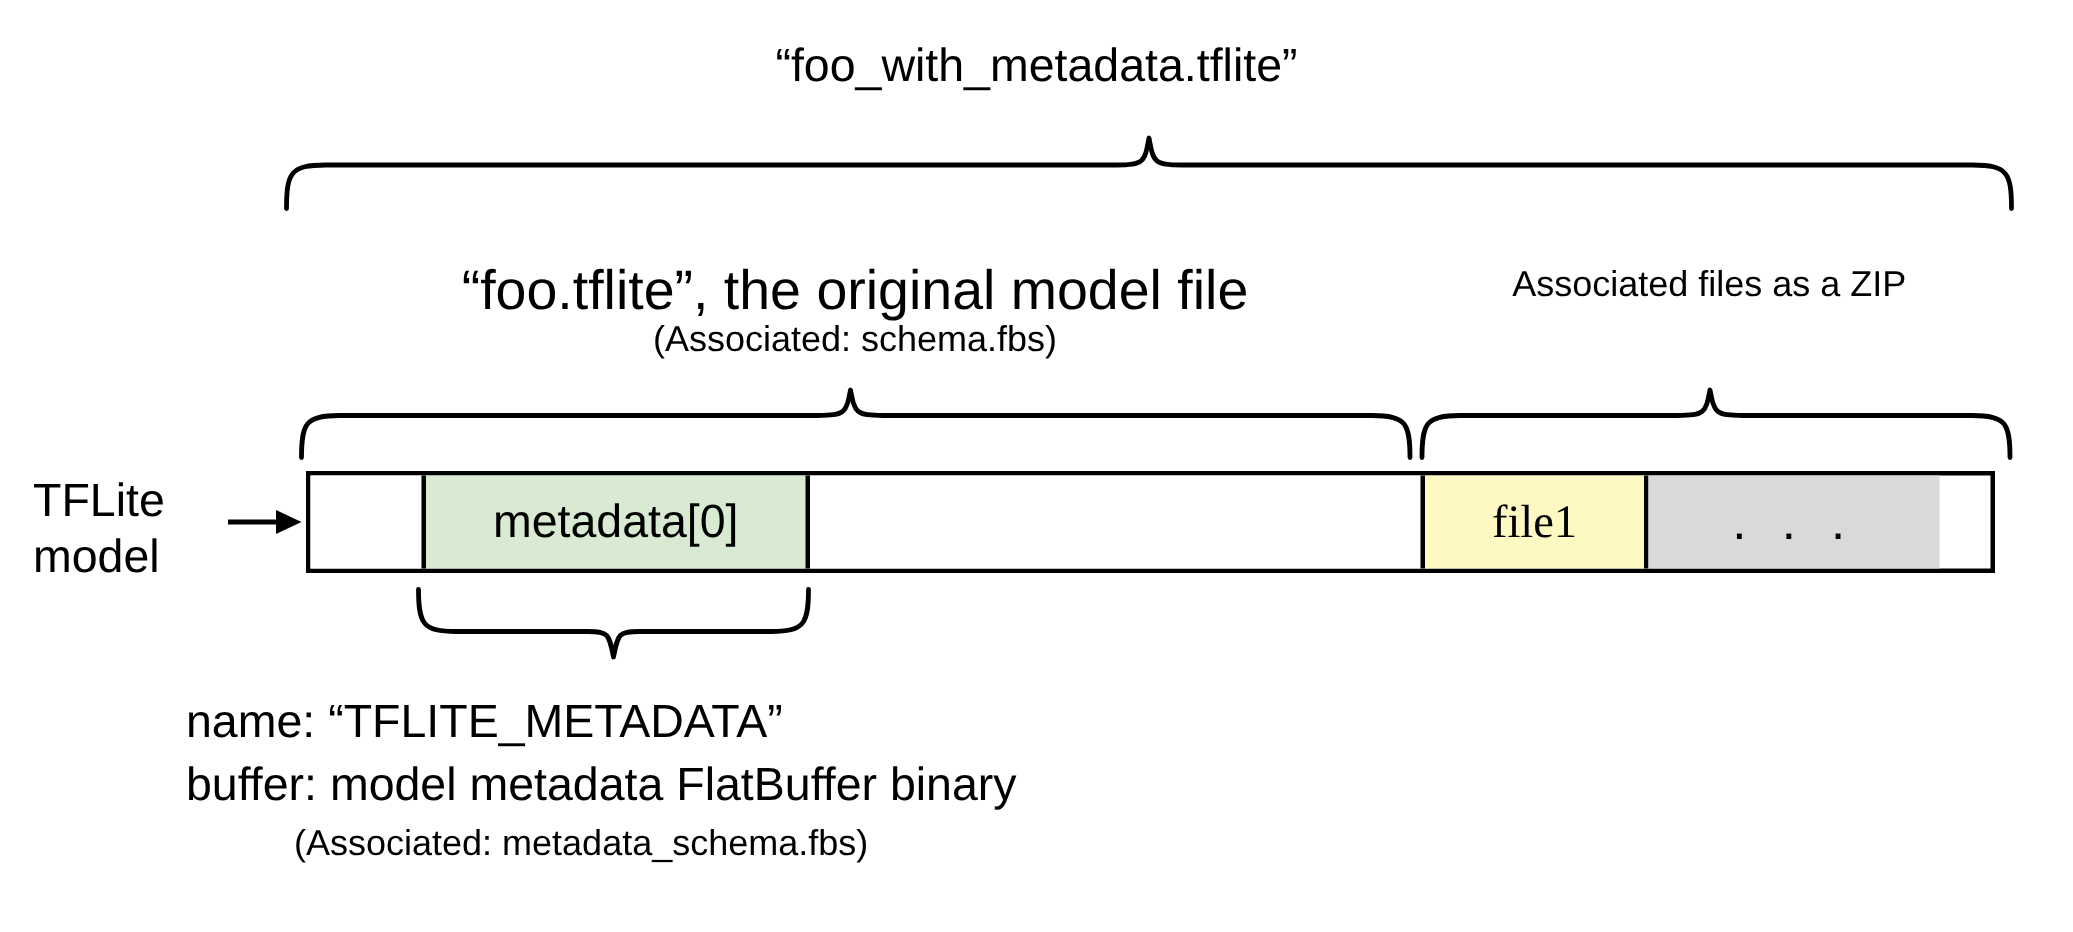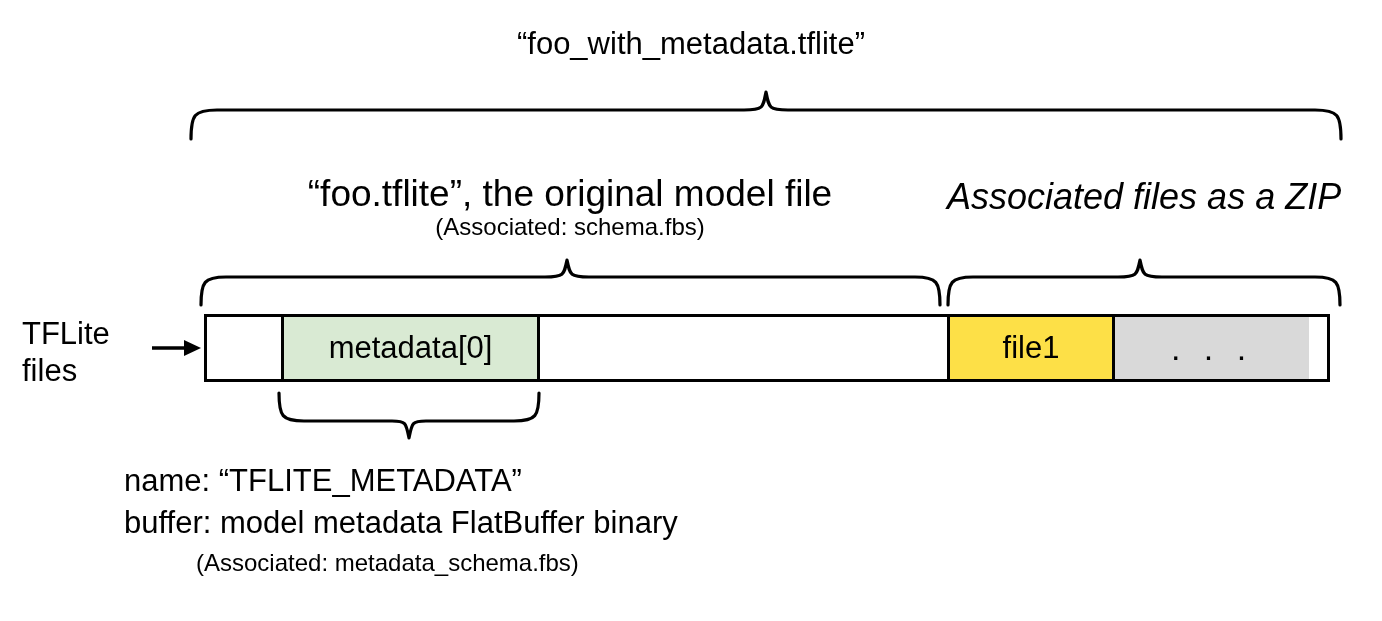--- a/index.html
+++ b/index.html
@@ -52,22 +52,21 @@
   #model-file-sublabel {
     left: 200px; top: 213px;
     width: 740px;
     text-align: center;
     font-size: 24px;
   }
   #zip-label {
     left: 947px; top: 176px;
     width: 385px;
     text-align: center;
-    font-size: 36px;
-    font-style: italic;
+    font-size: 24px;
   }
 
   
   #tflite-model-label {
     left: 22px; top: 316px;
     width: 130px;
     text-align: left;
     font-size: 31px;
   }
 
@@ -89,22 +88,22 @@
     display: flex;
     align-items: center;
     justify-content: center;
     font-size: 31px;
     color: #000000;
   }
   .seg-pad    { width: 74px;  background: #ffffff; }
   .seg-meta   { width: 259px; background: #d9ead3;
                 border-left: 3px solid #000000; border-right: 3px solid #000000; }
   .seg-rest   { width: 407px; background: #ffffff; }
-  .seg-file1  { width: 168px; background: #fde047;
-                border-left: 3px solid #000000; border-right: 3px solid #000000; }
+  .seg-file1  { width: 152px; background: #fef9c3;
+                border-left: 3px solid #000000; border-right: 3px solid #000000; font-family: Liberation Serif, serif; }
   .seg-more   { width: 194px; background: #d9d9d9; letter-spacing: 7px;
                 font-size: 34px; }
 
   
   #meta-name-line {
     left: 124px; top: 463px;
     font-size: 31px;
   }
   #meta-buffer-line {
     left: 124px; top: 505px;
@@ -171,21 +170,21 @@
 
   <div class="txt" id="title-label">“foo_with_metadata.tflite”</div>
 
   <div class="txt" id="model-file-label">“foo.tflite”, the original model file</div>
 
   <div class="txt" id="model-file-sublabel">(Associated: schema.fbs)</div>
 
   <div class="txt" id="zip-label">Associated files as a ZIP</div>
 
   <div class="txt" id="tflite-model-label">TFLite
-files</div>
+model</div>
 
   <div id="memory-bar">
     <div class="seg seg-pad"></div>
     <div class="seg seg-meta">metadata[0]</div>
     <div class="seg seg-rest"></div>
     <div class="seg seg-file1">file1</div>
     <div class="seg seg-more">. . .</div>
   </div>
 
   <div class="txt" id="meta-name-line">name: “TFLITE_METADATA”</div>

